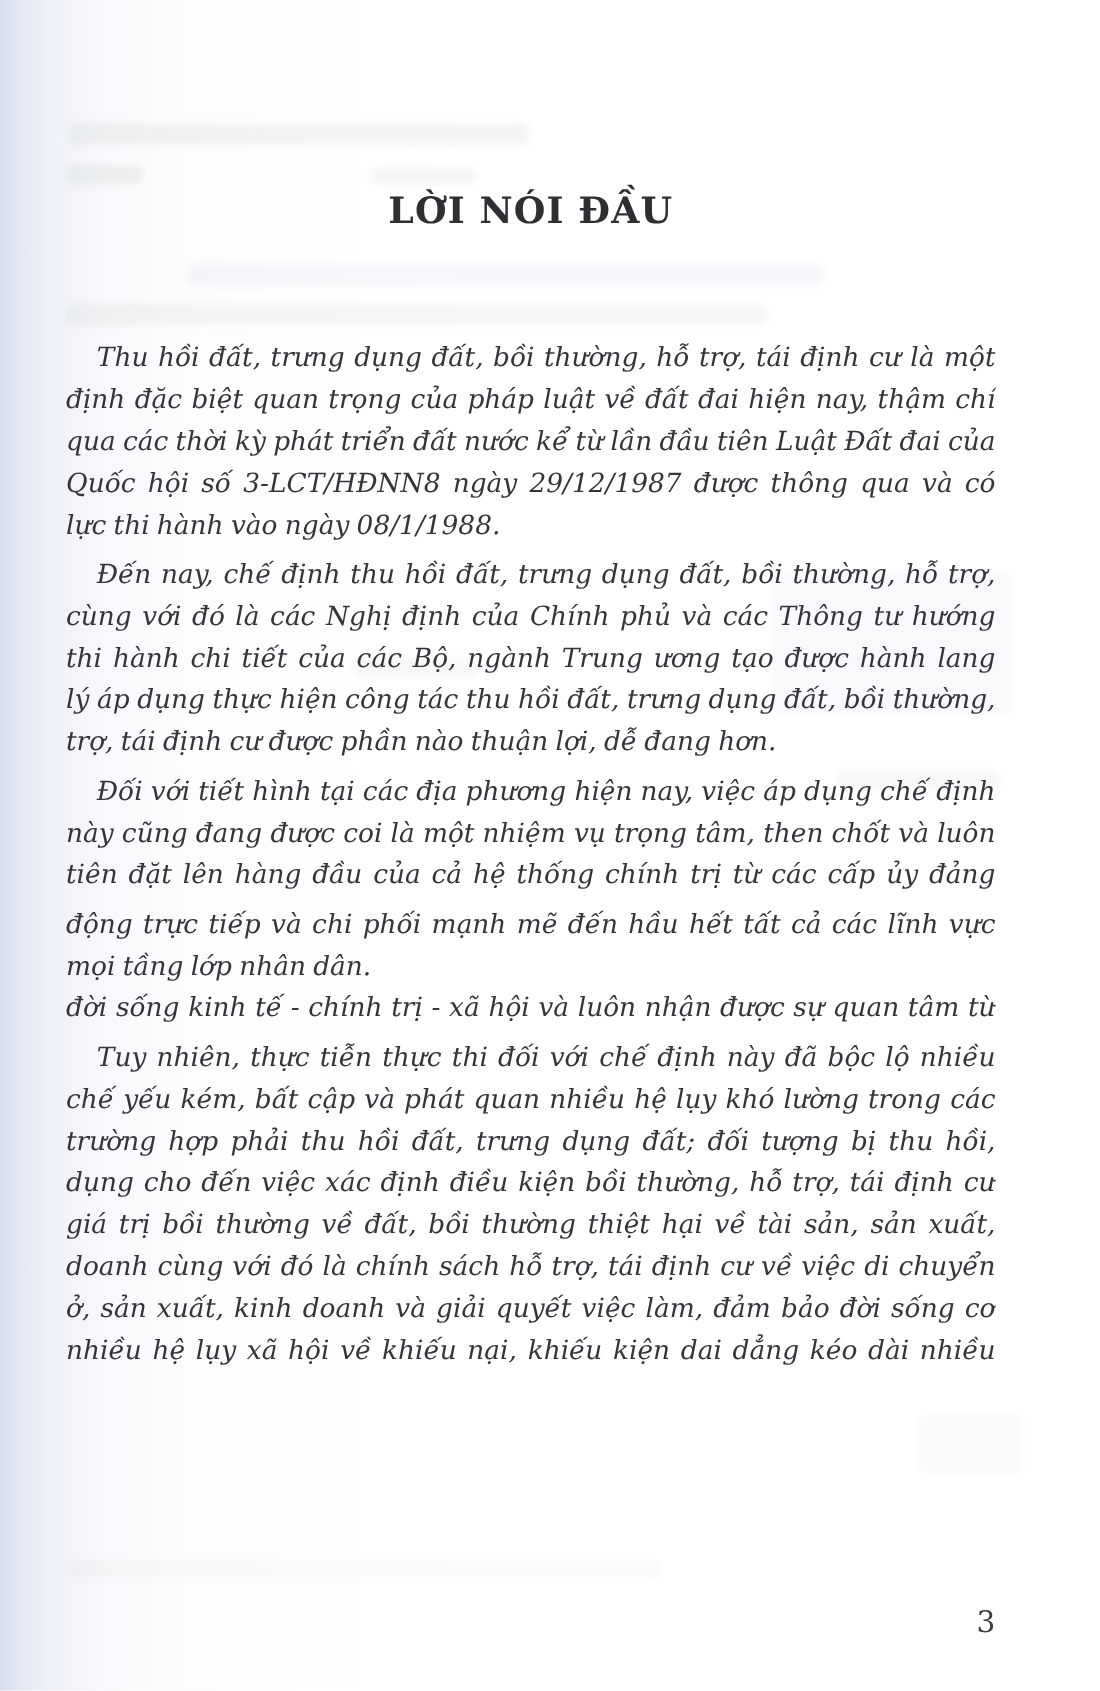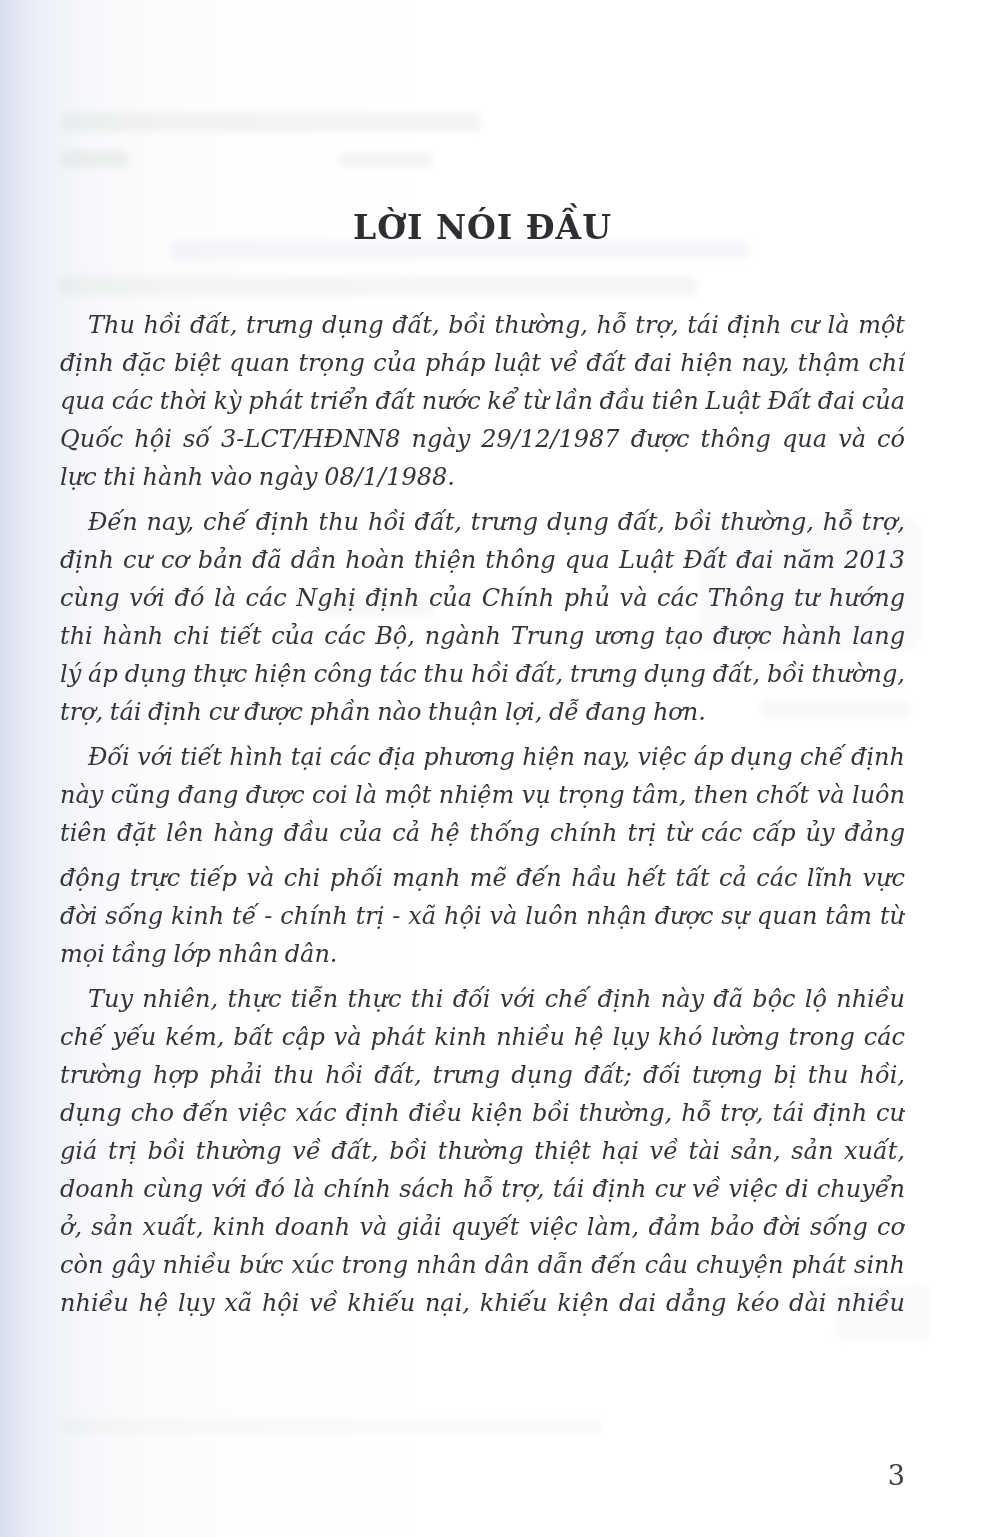--- a/index.html
+++ b/index.html
@@ -34,21 +34,20 @@
     position: absolute;
     top: 172px;
     left: 60px;
     width: 845px;
     text-align: center;
     font-size: 33px;
     font-weight: bold;
     font-style: normal;
     letter-spacing: 1px;
     color: #2e2f33;
-    margin-top: 36px;
   }
 
   .body-text {
     position: absolute;
     top: 306px;
     left: 60px;
     width: 845px;
     font-style: italic;
     font-size: 24px;
     line-height: 38px;
@@ -95,43 +94,41 @@
   <div class="body-text">
       <div class="paragraph">
         <div class="line first">Thu hồi đất, trưng dụng đất, bồi thường, hỗ trợ, tái định cư là một chế</div>
         <div class="line">định đặc biệt quan trọng của pháp luật về đất đai hiện nay, thậm chí là</div>
         <div class="line">qua các thời kỳ phát triển đất nước kể từ lần đầu tiên Luật Đất đai của</div>
         <div class="line">Quốc hội số 3-LCT/HĐNN8 ngày 29/12/1987 được thông qua và có hiệu</div>
         <div class="line para-end">lực thi hành vào ngày 08/1/1988.</div>
       </div>
       <div class="paragraph">
         <div class="line first">Đến nay, chế định thu hồi đất, trưng dụng đất, bồi thường, hỗ trợ, tái</div>
-        <div class="line">định cư cơ bản đã dần hoàn thiện thông qua Luật Đất đai năm 2013</div>
         <div class="line">cùng với đó là các Nghị định của Chính phủ và các Thông tư hướng dẫn</div>
         <div class="line">thi hành chi tiết của các Bộ, ngành Trung ương tạo được hành lang pháp</div>
         <div class="line">lý áp dụng thực hiện công tác thu hồi đất, trưng dụng đất, bồi thường, hỗ</div>
         <div class="line para-end">trợ, tái định cư được phần nào thuận lợi, dễ đang hơn.</div>
       </div>
       <div class="paragraph">
         <div class="line first">Đối với tiết hình tại các địa phương hiện nay, việc áp dụng chế định</div>
         <div class="line">này cũng đang được coi là một nhiệm vụ trọng tâm, then chốt và luôn ưu</div>
         <div class="line">tiên đặt lên hàng đầu của cả hệ thống chính trị từ các cấp ủy đảng đến</div>
       </div>
       <div class="paragraph">
         <div class="line">động trực tiếp và chi phối mạnh mẽ đến hầu hết tất cả các lĩnh vực của</div>
+        <div class="line para-end">mọi tầng lớp nhân dân.</div>
         <div class="line">đời sống kinh tế - chính trị - xã hội và luôn nhận được sự quan tâm từ</div>
-        <div class="line para-end">mọi tầng lớp nhân dân.</div>
       </div>
       <div class="paragraph">
         <div class="line first">Tuy nhiên, thực tiễn thực thi đối với chế định này đã bộc lộ nhiều hạn</div>
-        <div class="line">chế yếu kém, bất cập và phát kinh nhiều hệ lụy khó lường trong các</div>
+        <div class="line">chế yếu kém, bất cập và phát quan nhiều hệ lụy khó lường trong các</div>
         <div class="line">trường hợp phải thu hồi đất, trưng dụng đất; đối tượng bị thu hồi, trưng</div>
         <div class="line">dụng cho đến việc xác định điều kiện bồi thường, hỗ trợ, tái định cư và</div>
         <div class="line">giá trị bồi thường về đất, bồi thường thiệt hại về tài sản, sản xuất, kinh</div>
         <div class="line">doanh cùng với đó là chính sách hỗ trợ, tái định cư về việc di chuyển chỗ</div>
         <div class="line">ở, sản xuất, kinh doanh và giải quyết việc làm, đảm bảo đời sống cơ bản</div>
-        <div class="line">còn gây nhiều bức xúc trong nhân dân dẫn đến câu chuyện phát sinh</div>
         <div class="line para-end">nhiều hệ lụy xã hội về khiếu nại, khiếu kiện dai dẳng kéo dài nhiều năm,</div>
       </div>
     </div>
 
   <div class="page-number">3</div>
 </div>
 
 </body></html>

